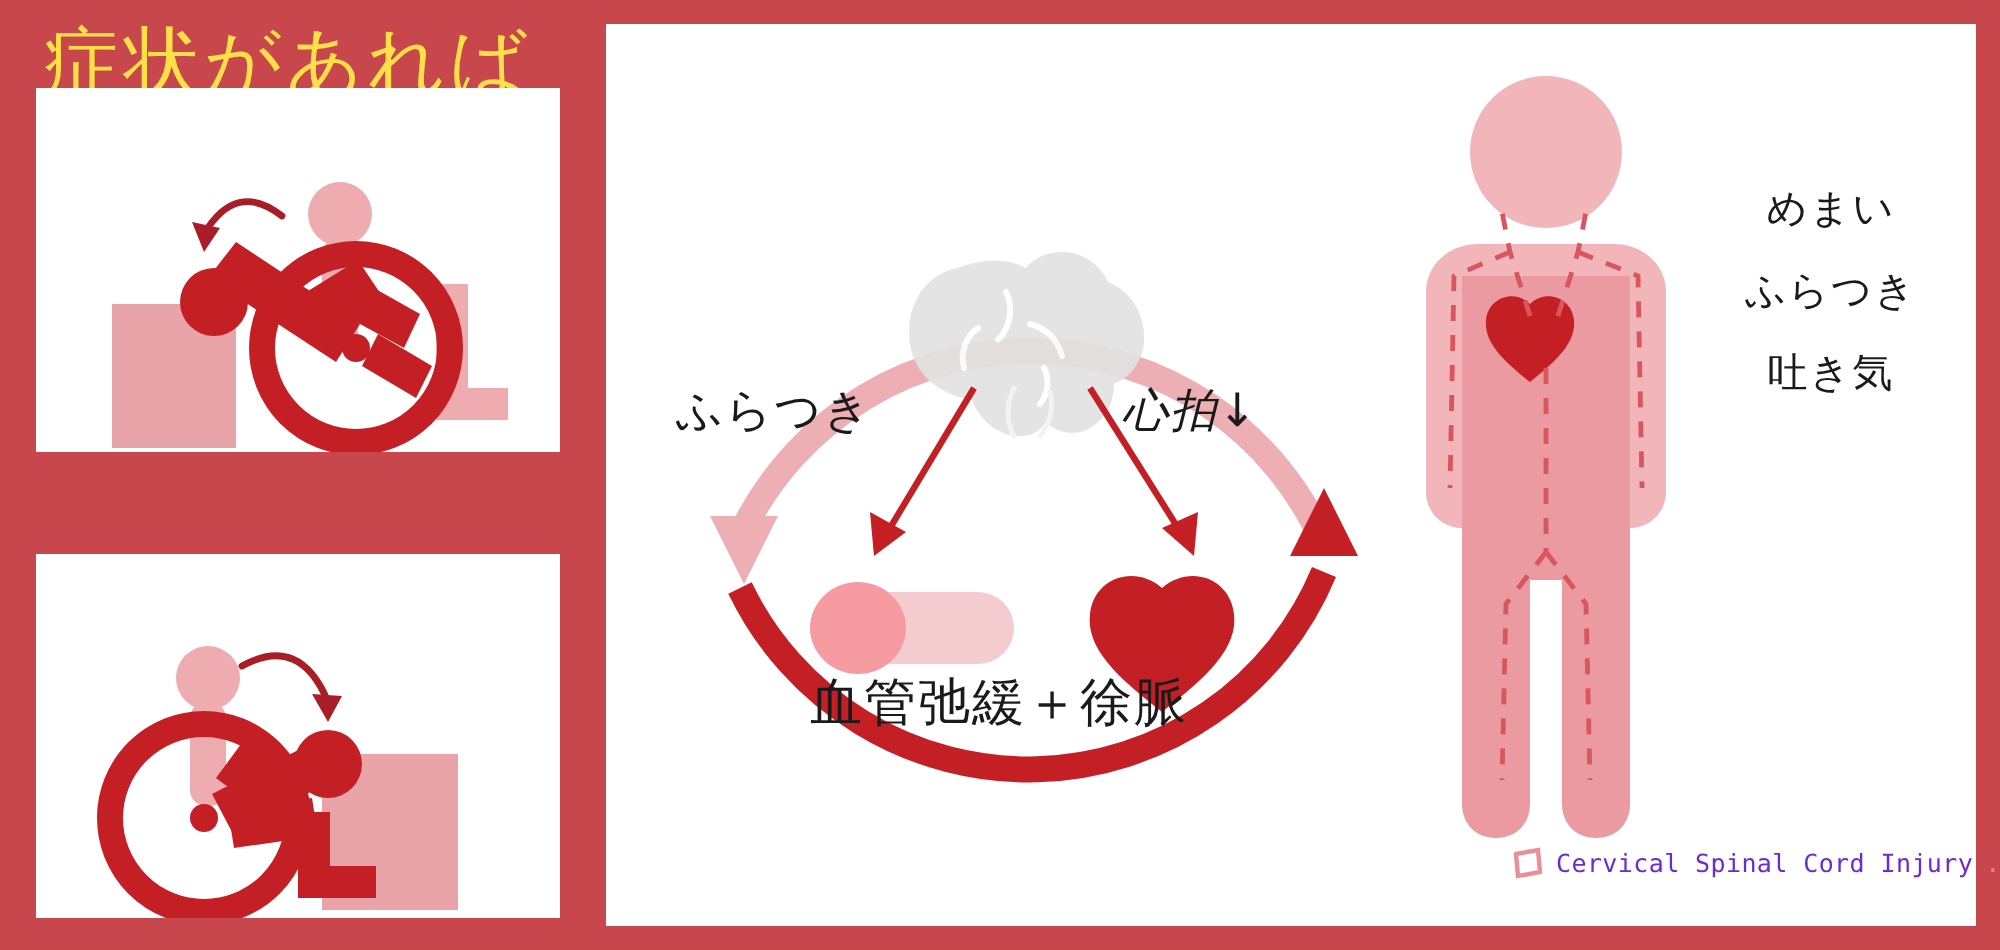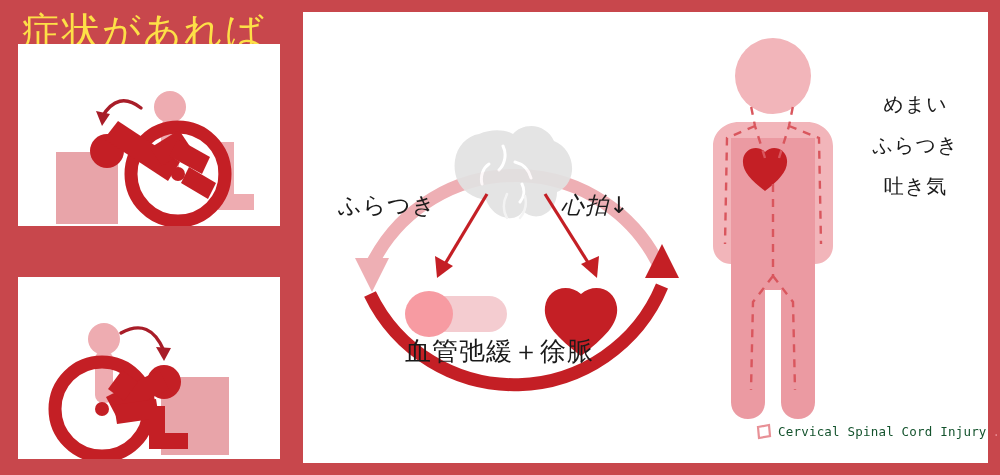--- a/index.html
+++ b/index.html
@@ -97,21 +97,21 @@
   .watermark {
     position: absolute;
     left: 452px;
     top: 411px;
     display: flex;
     align-items: center;
     gap: 6px;
   }
   .wm-text {
     font-size: 12.5px;
-    color: #14532d;
+    color: #6d28d9;
     letter-spacing: 0.2px;
     font-family: "DejaVu Sans Mono", "Liberation Mono", monospace;
     white-space: nowrap;
   }
   .wm-dot { color: #e8848b; }
 </style>
 </head>
 <body>
 
 <div id="root">

